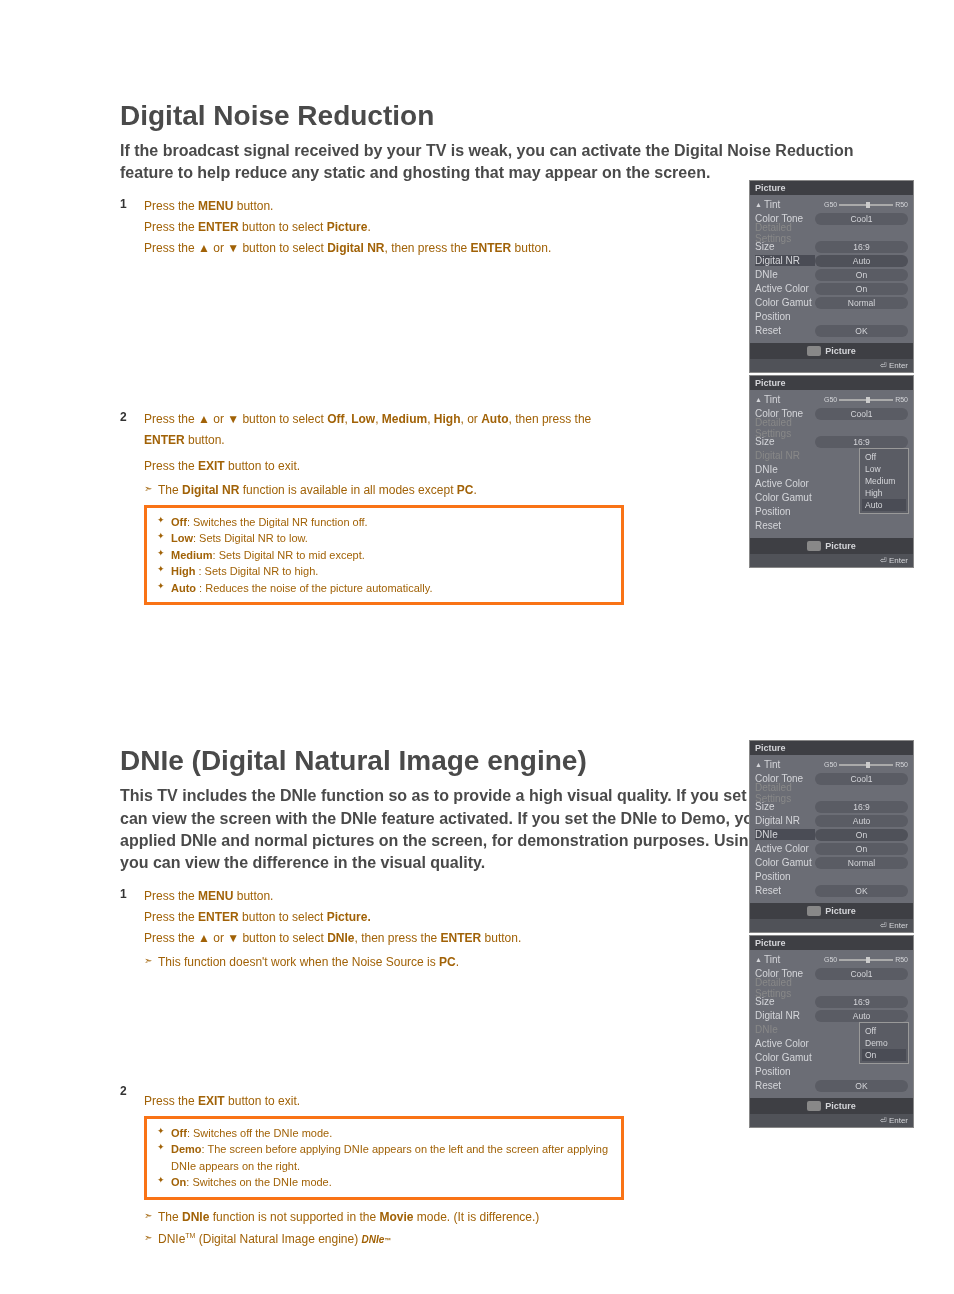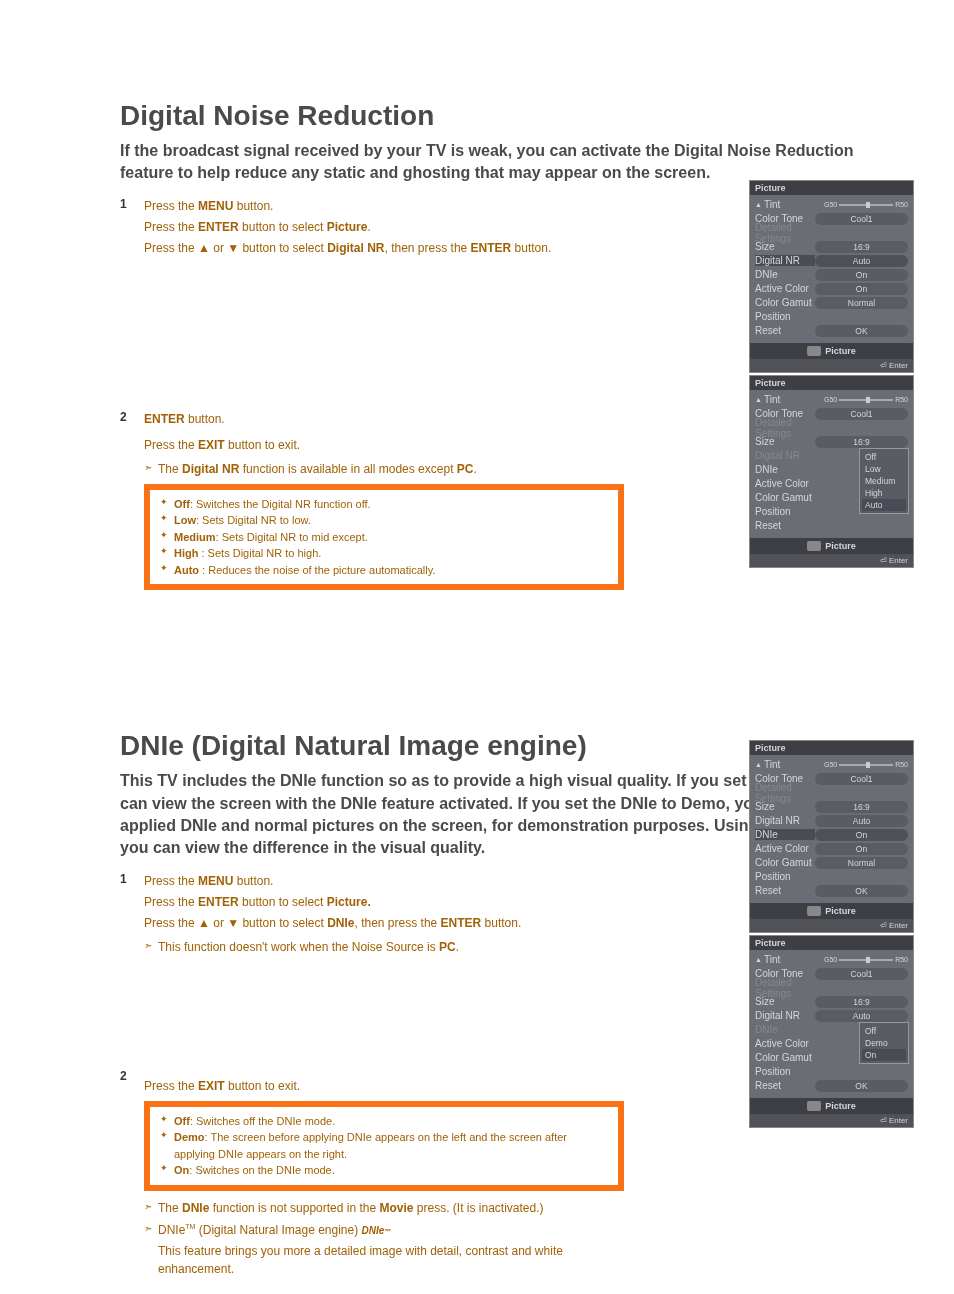--- a/index.html
+++ b/index.html
@@ -6,21 +6,21 @@
     body { font-family: Arial, sans-serif; background: #fff; width: 954px; margin: 0 auto; padding: 100px 60px 40px 120px; color: #333; position: relative; }
     .section { margin-bottom: 60px; }
     h1 { font-size: 28px; font-weight: bold; color: #4a4a4a; margin-bottom: 8px; }
     .intro { font-size: 16px; font-weight: bold; color: #4a4a4a; line-height: 1.4; margin-bottom: 12px; }
     .step-row { display: flex; margin-bottom: 10px; }
     .step-num { width: 24px; font-weight: bold; font-size: 12px; flex-shrink: 0; }
     .step-body { flex: 1; font-size: 12px; line-height: 1.5; color: #a16207; max-width: 480px; }
     .step-body p { margin-bottom: 3px; }
     .note { margin-left: 14px; position: relative; }
     .note::before { content: "➣"; position: absolute; left: -14px; font-size: 10px; }
-    .bullets { border: 6px solid #f97316; padding: 6px 10px; margin-top: 6px; font-size: 11px; line-height: 1.5; }
+    .bullets { border: 3px solid #f97316; padding: 6px 10px; margin-top: 6px; font-size: 11px; line-height: 1.5; }
     .bullets .b { position: relative; padding-left: 14px; }
     .bullets .b::before { content: "✦"; position: absolute; left: 0; font-size: 9px; }
     b { font-weight: bold; }
     .osd { position: absolute; width: 165px; background: #6b6d75; color: #d5d6da; font-size: 9px; border: 1px solid #888; }
     .osd-title { background: #3e3f44; padding: 2px 5px; font-weight: bold; font-size: 9px; }
     .osd-body { padding: 3px 5px 5px 5px; }
     .osd-row { display: flex; align-items: center; height: 13px; margin-bottom: 1px; }
     .osd-label { width: 60px; font-size: 10px; }
     .osd-label.dim { color: #888; }
     .osd-label.sel { background: #4a4c55; }
@@ -282,20 +282,21 @@
       <p><span>Press the </span><b>ENTER</b><span> button to select </span><b>Picture</b><span>.</span></p>
       <p><span>Press the ▲ or ▼ button to select </span><b>Digital NR</b><span>, then press the </span><b>ENTER</b><span> button.</span></p>
     </div>
   </div>
 
   <div style="height: 140px;"></div>
 
   <div class="step-row">
     <div class="step-num">2</div>
     <div class="step-body">
+      <p><span>Press the ▲ or ▼ button to select </span><b>Off</b><span>, </span><b>Low</b><span>, </span><b>Medium</b><span>, </span><b>High</b><span>, or </span><b>Auto</b><span>, then press the </span></p>
       <p><b>ENTER</b><span> button.</span></p>
       <p style="margin-top:8px;"><span>Press the </span><b>EXIT</b><span> button to exit.</span></p>
       <p class="note" style="margin-top:6px;"><span>The </span><b>Digital NR</b><span> function is available in all modes except </span><b>PC</b><span>.</span></p>
       <div class="bullets">
         <div class="b"><b>Off</b><span>: Switches the Digital NR function off.</span></div>
         <div class="b"><b>Low</b><span>: Sets Digital NR to low.</span></div>
         <div class="b"><b>Medium</b><span>: Sets Digital NR to mid except.</span></div>
         <div class="b"><b>High</b><span> : Sets Digital NR to high.</span></div>
         <div class="b"><b>Auto</b><span> : Reduces the noise of the picture automatically.</span></div>
       </div>
@@ -323,18 +324,17 @@
 
   <div class="step-row">
     <div class="step-num">2</div>
     <div class="step-body">
       <p style="margin-top:8px;"><span>Press the </span><b>EXIT</b><span> button to exit.</span></p>
       <div class="bullets">
         <div class="b"><b>Off</b><span>: Switches off the DNIe mode.</span></div>
         <div class="b"><b>Demo</b><span>: The screen before applying DNIe appears on the left and the screen after applying DNIe appears on the right.</span></div>
         <div class="b"><b>On</b><span>: Switches on the DNIe mode.</span></div>
       </div>
-      <p class="note" style="margin-top:8px;"><span>The </span><b>DNIe</b><span> function is not supported in the </span><b>Movie</b><span> press. (It is inactivated.)</span></p>
+      <p class="note" style="margin-top:8px;"><span>The </span><b>DNIe</b><span> function is not supported in the </span><b>Movie</b><span> mode. (It is difference.)</span></p>
       <p class="note" style="margin-top:4px;"><span>DNIe</span><span class="tm">TM</span><span> (Digital Natural Image engine) </span> <span class="dnie-logo"><span>DNIe</span><span style="font-size:7px;">™</span></span></p>
-      <p style="margin-left:14px;">This feature brings you more a detailed image with detail, contrast and white enhancement.</p>
     </div>
   </div>
 </div>
 
 </body></html>

